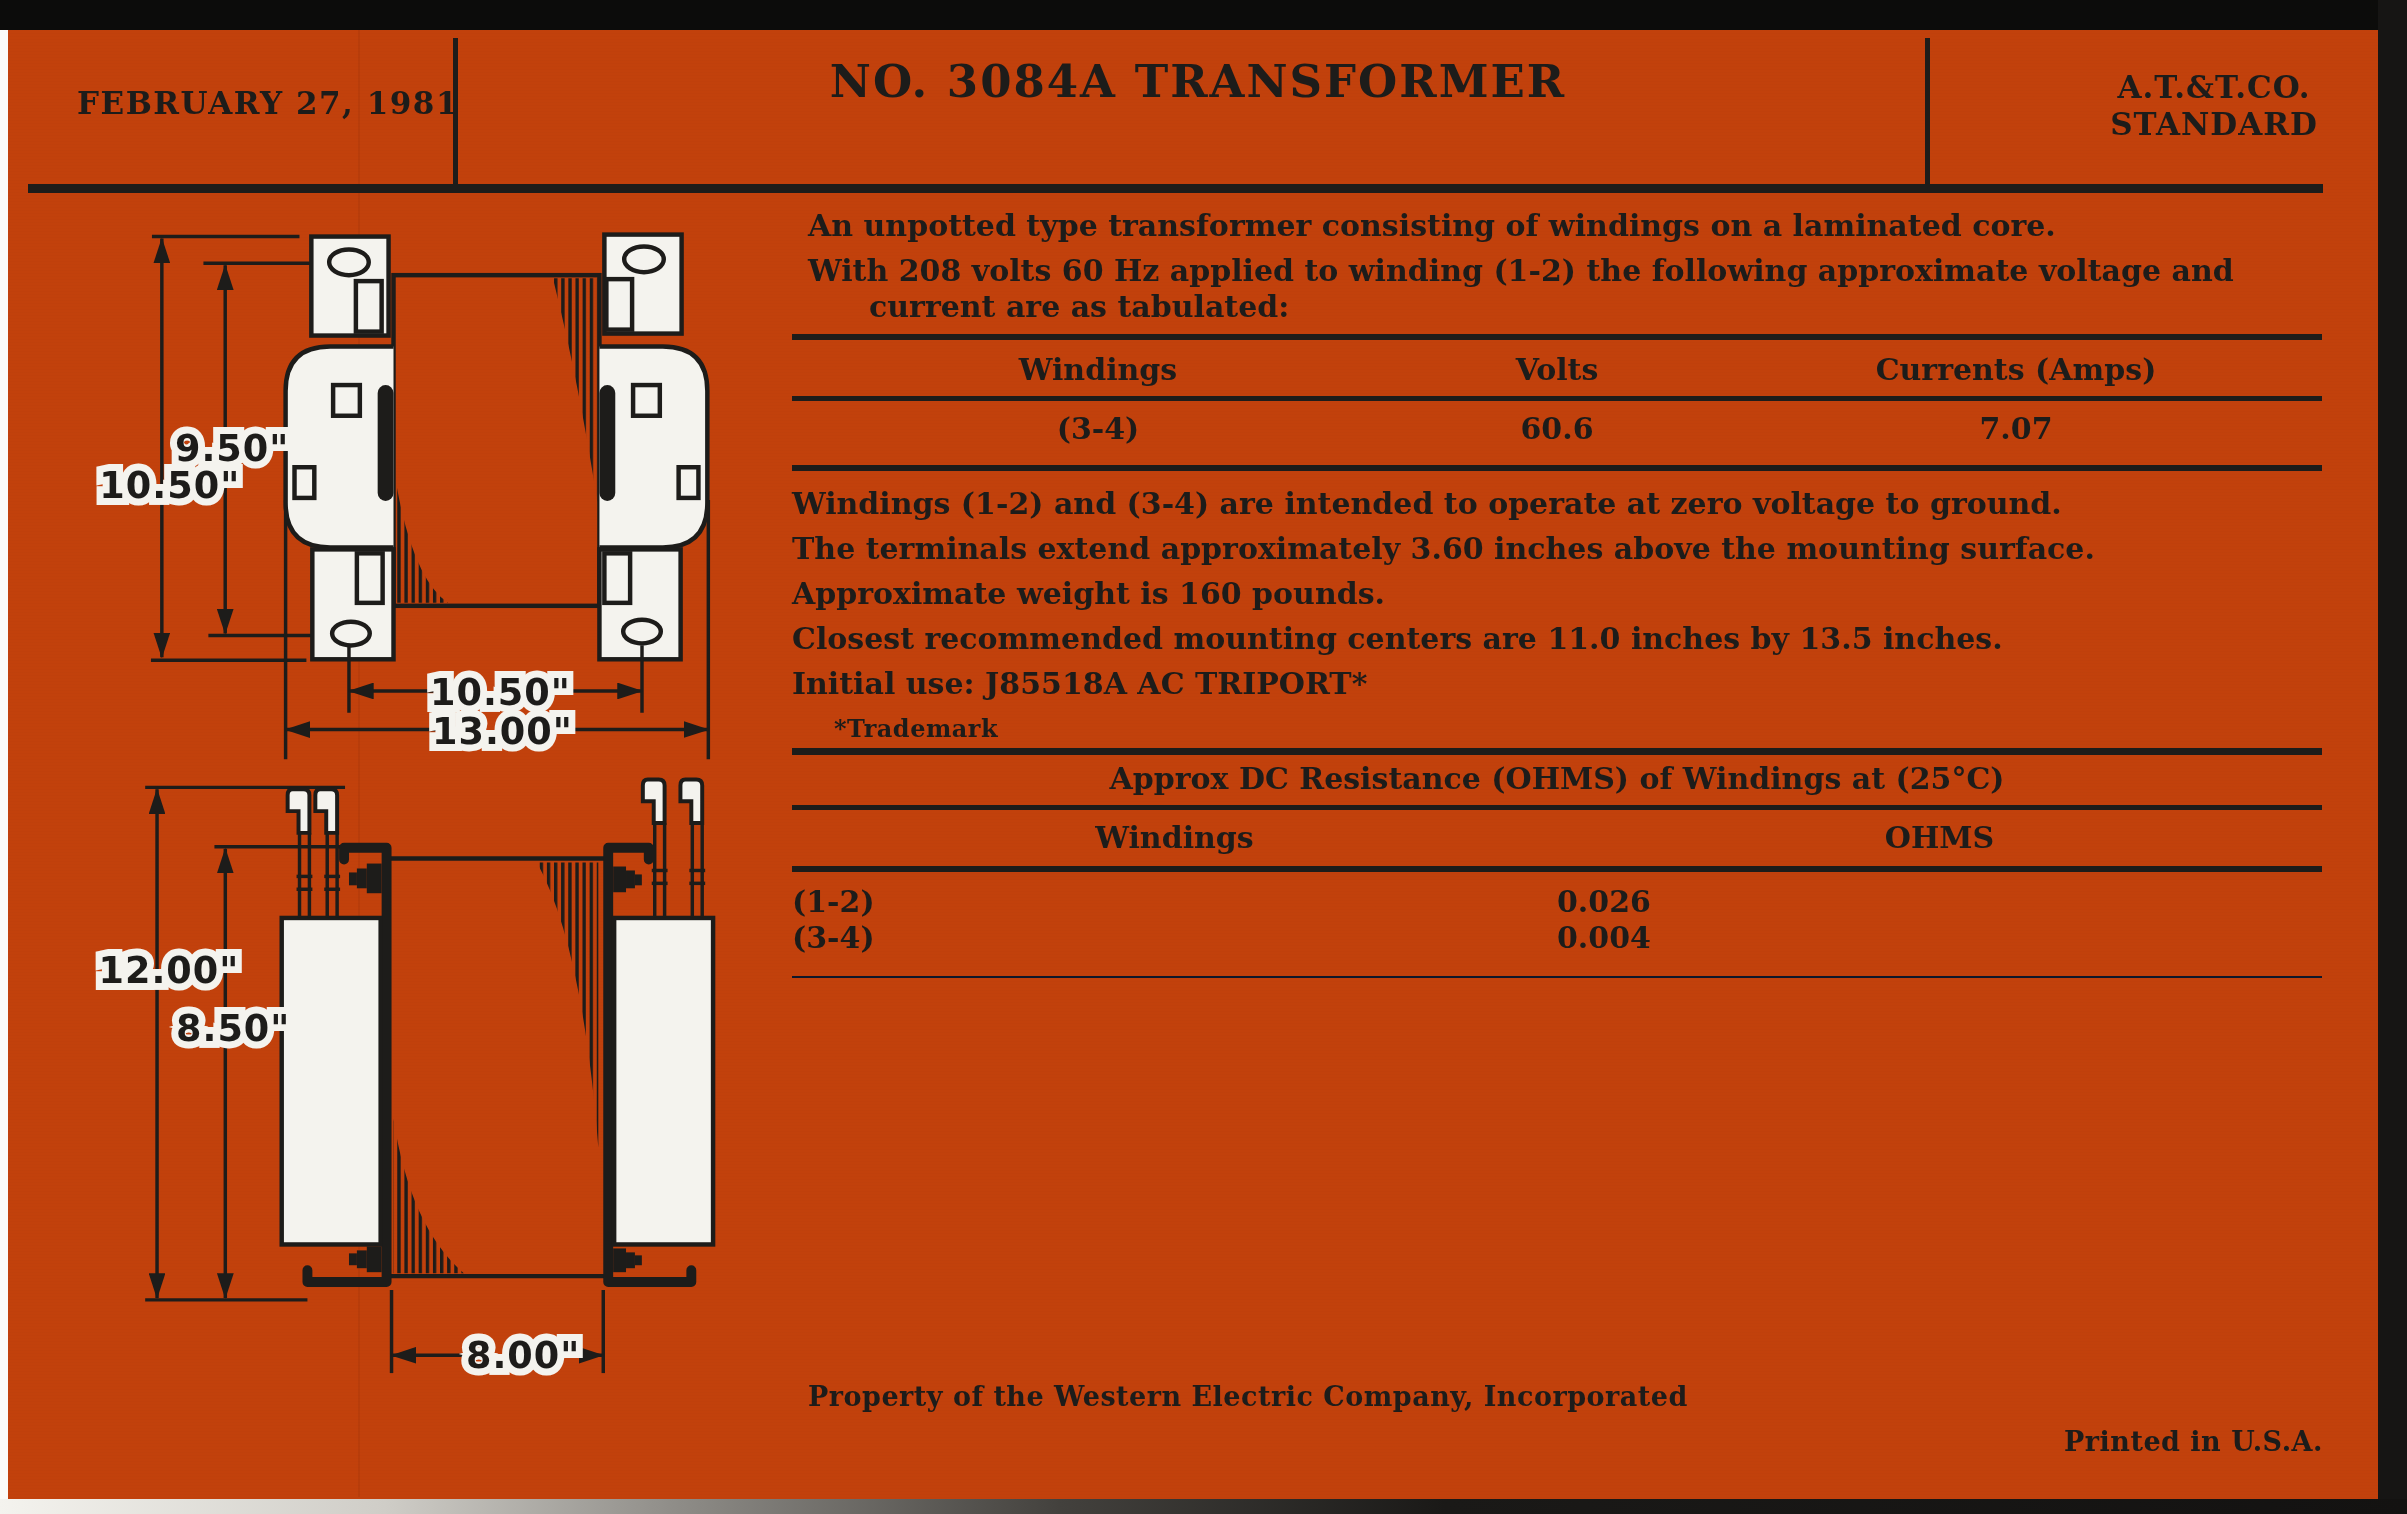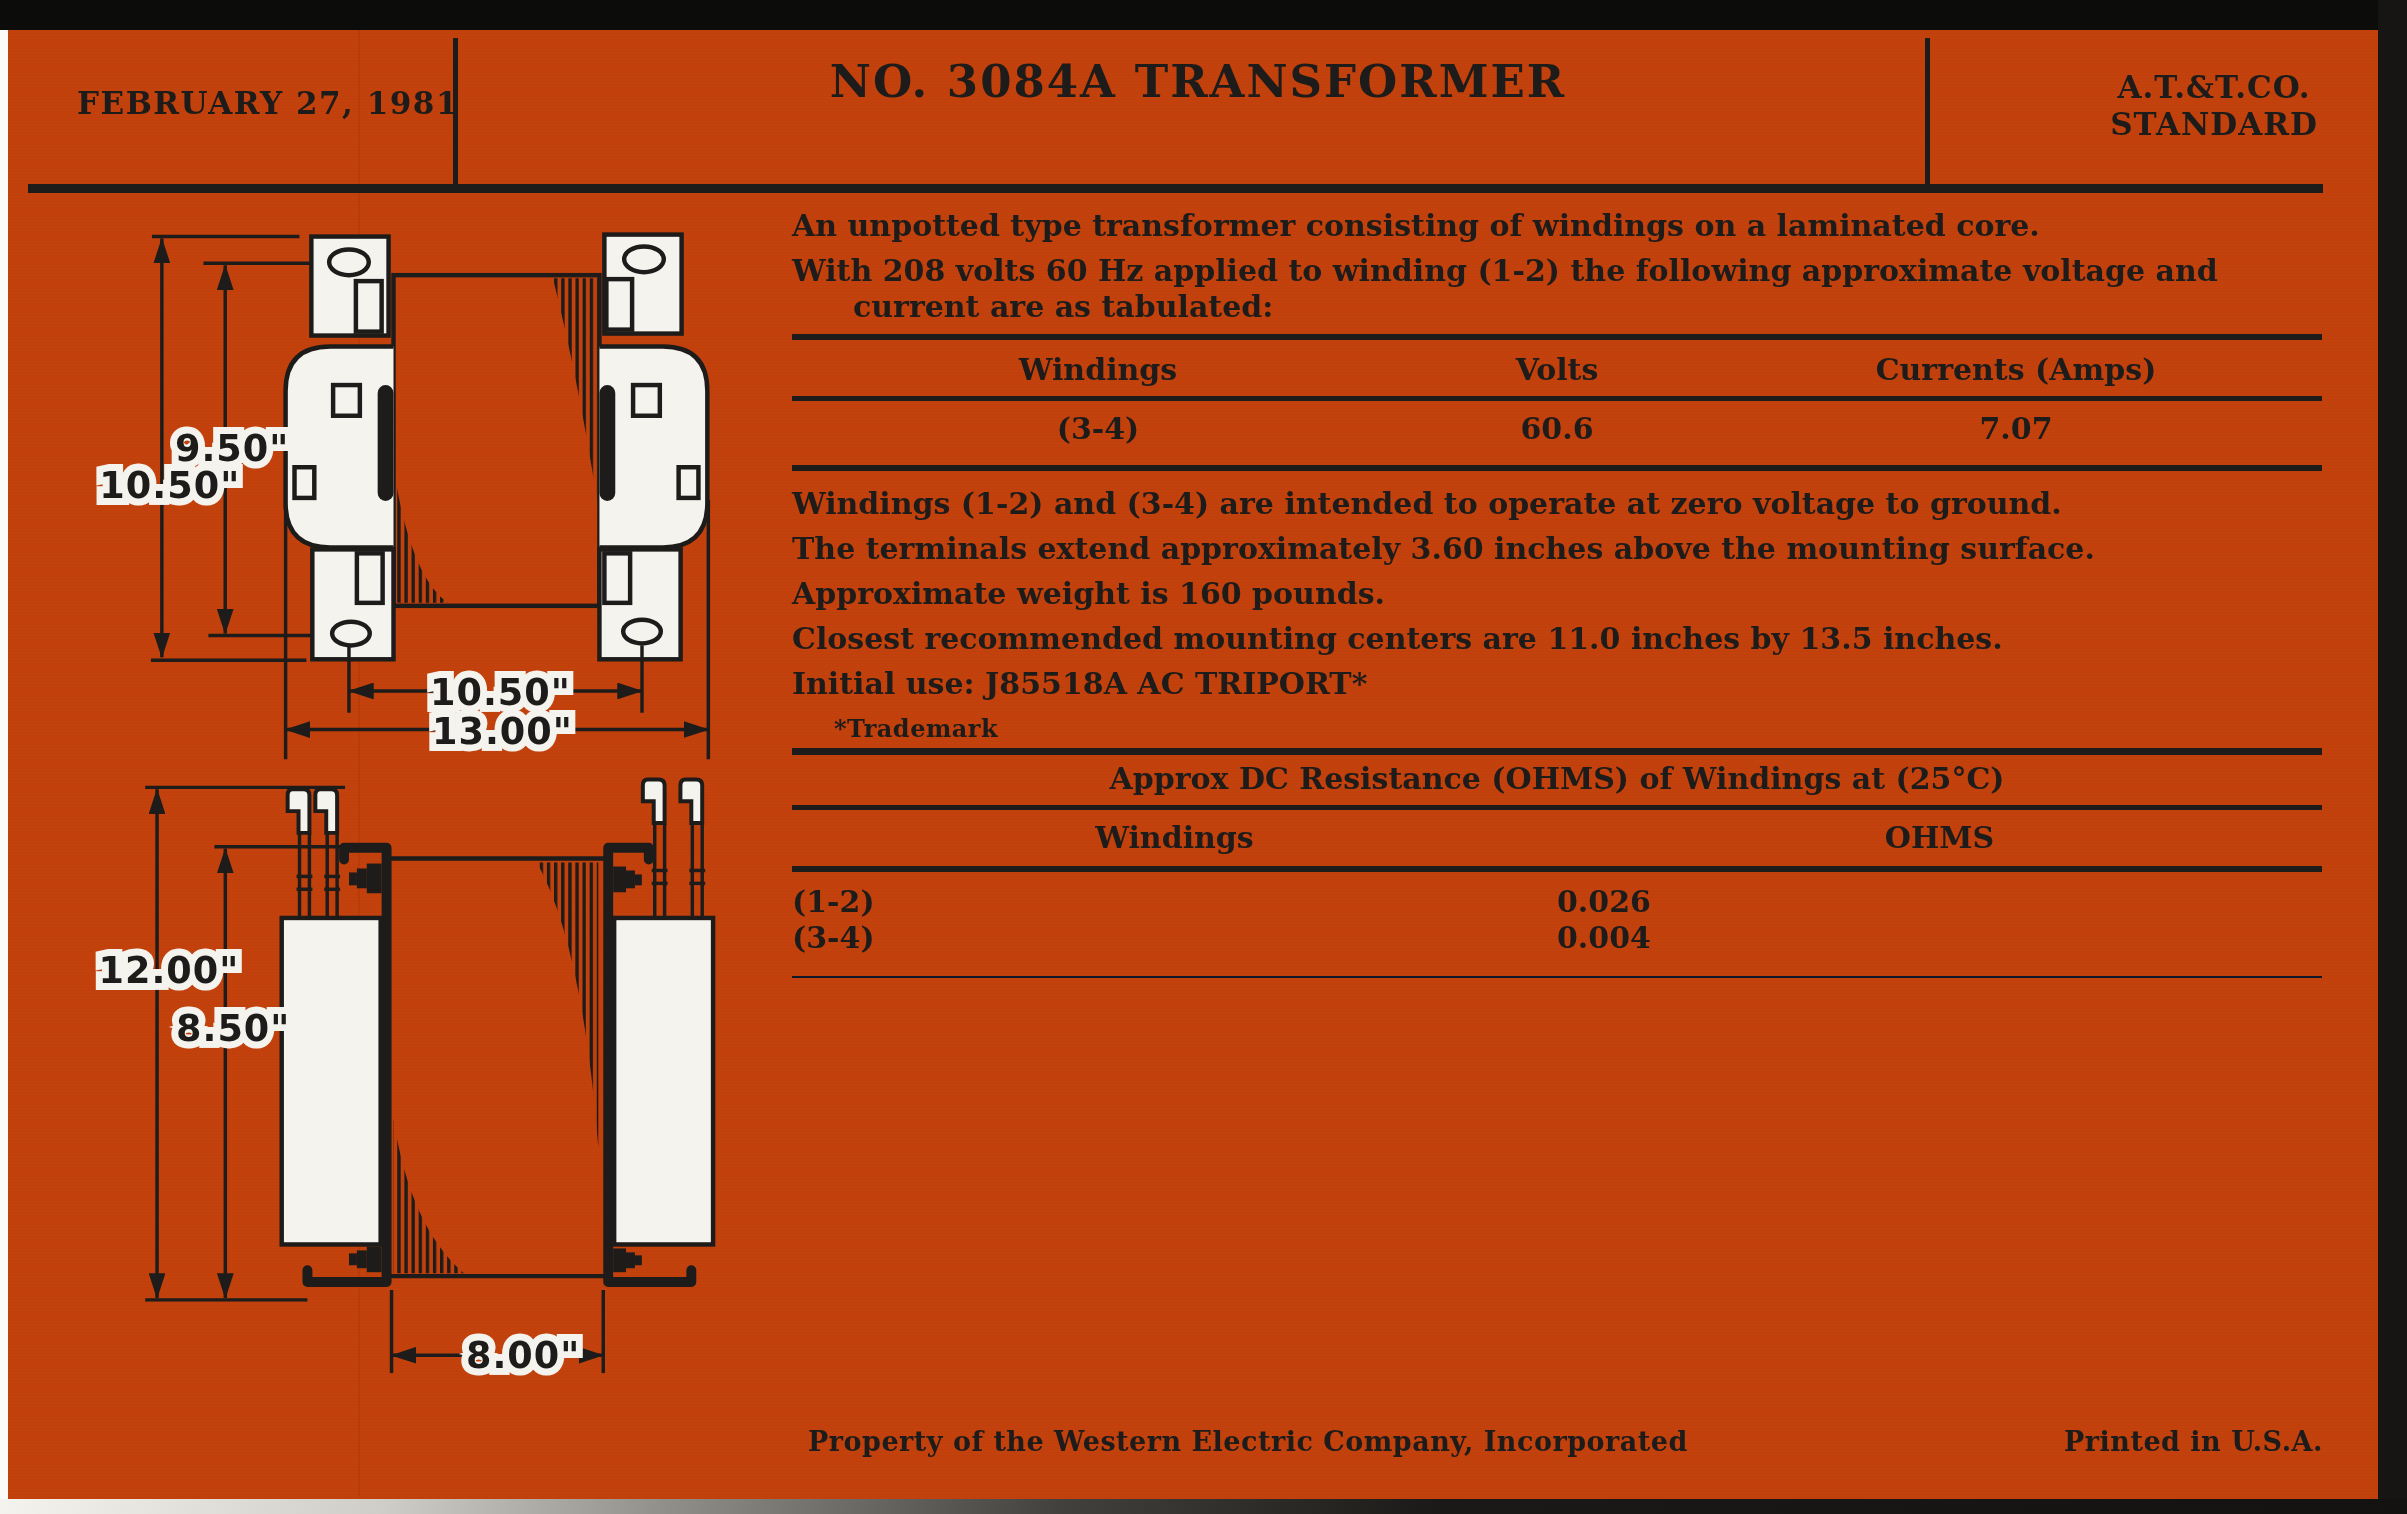--- a/index.html
+++ b/index.html
@@ -18,39 +18,39 @@
   .vdiv{position:absolute;top:38px;width:5px;height:149px;background:#1d1c1a;}
   .vdiv1{left:453px;} .vdiv2{left:1925px;}
   .hdr-title{position:absolute;left:594px;top:55px;width:1208px;text-align:center;
         font-size:45px;font-weight:700;letter-spacing:2px;}
   .hdr-org{position:absolute;left:2000px;top:69px;width:428px;text-align:center;
         font-size:31px;font-weight:700;line-height:37px;letter-spacing:1px;}
   .hrule{position:absolute;left:28px;top:184px;width:2295px;height:9px;background:#1d1c1a;}
 
   .content{position:absolute;left:792px;top:208px;width:1530px;
         font-size:30px;font-weight:700;line-height:36px;}
-  .content p{margin:0 0 9px 0;}
+  .content p{margin:0 0 9px 16px;}
   .cont{padding-left:61px;}
   .notes p{margin:0;line-height:45px;}
   .footnote{font-size:24px;margin:8px 0 0 42px !important;line-height:30px !important;letter-spacing:0.5px;}
 
   table{width:100%;border-collapse:collapse;table-layout:fixed;}
   .t1{margin-top:8px;border-top:6px solid #1d1c1a;border-bottom:6px solid #1d1c1a;}
   .t1 th{border-bottom:5px solid #1d1c1a;font-size:30px;padding:12px 0 8px;text-align:center;font-weight:700;}
   .t1 td{font-size:30px;padding:10px 0 18px;text-align:center;}
   .c40{width:40%;} .c20{width:20%;} .c47{width:47%;} .c53{width:53%;}
 
   .t2{margin-top:4px;border-top:7px solid #1d1c1a;border-bottom:2px solid #0f172a;}
   .t2 .ttl td{font-size:30px;text-align:center;border-bottom:5px solid #1d1c1a;padding:6px 0 8px;font-weight:700;}
   .t2 th{border-bottom:6px solid #1d1c1a;font-size:30px;padding:10px 0 10px;text-align:center;font-weight:700;}
   .t2 td{font-size:30px;padding:0;}
   .t2 tbody tr.r1 td{padding-top:12px;}
   .t2 tbody tr.r2 td{padding-bottom:20px;}
 
-  .ftr-left{position:absolute;left:808px;top:1426px;font-size:27px;font-weight:700;letter-spacing:0.5px;}
+  .ftr-left{position:absolute;left:808px;top:1381px;font-size:27px;font-weight:700;letter-spacing:0.5px;}
   .ftr-right{position:absolute;left:2064px;top:1426px;font-size:27px;font-weight:700;letter-spacing:0.5px;}
 
   svg{position:absolute;overflow:visible;}
   .svg-top{left:48px;top:193px;}
   .svg-side{left:48px;top:728px;}
   .ln{stroke:#1d1c1a;stroke-width:4.5;fill:none;}
   .ln-thin{stroke:#1d1c1a;stroke-width:3.5;fill:none;}
   .ln-frame{stroke:#1d1c1a;stroke-width:10;fill:none;stroke-linejoin:round;stroke-linecap:round;}
   .paperfill{fill:#f4f3ee;}
   .inkfill{fill:#1d1c1a;stroke:none;}

